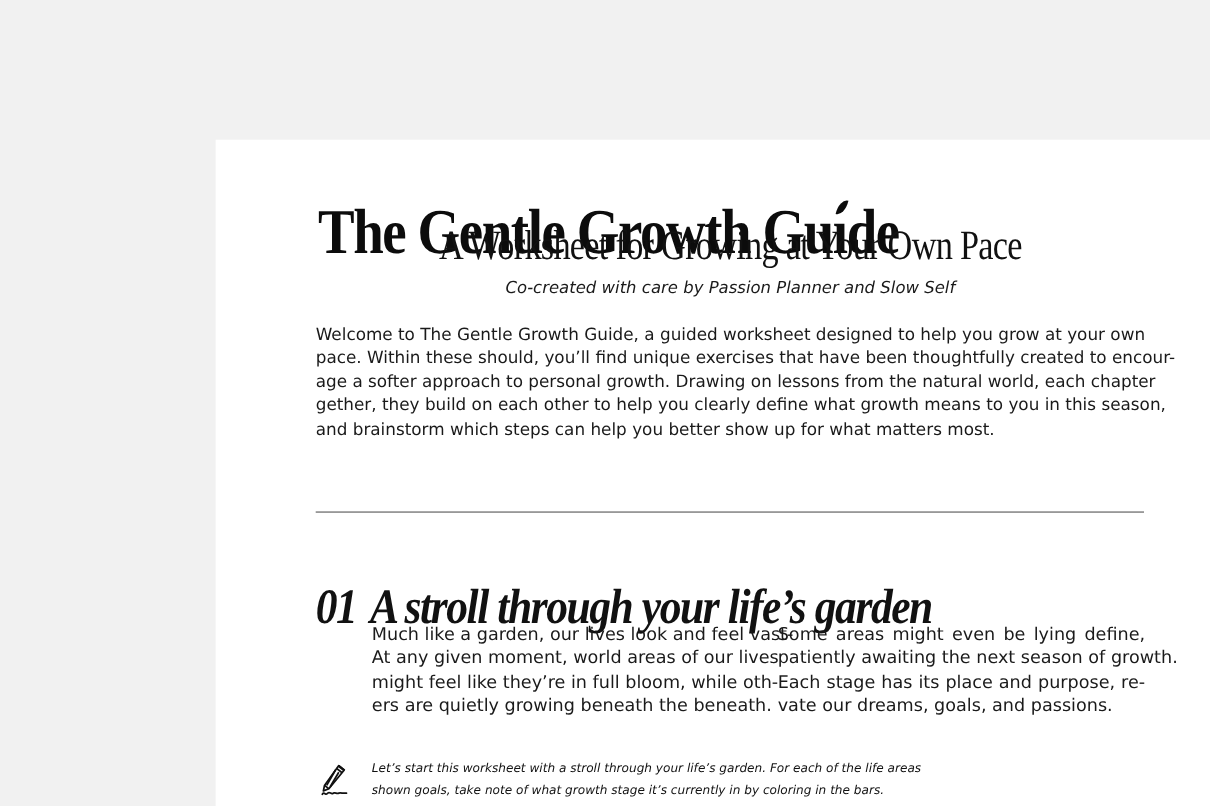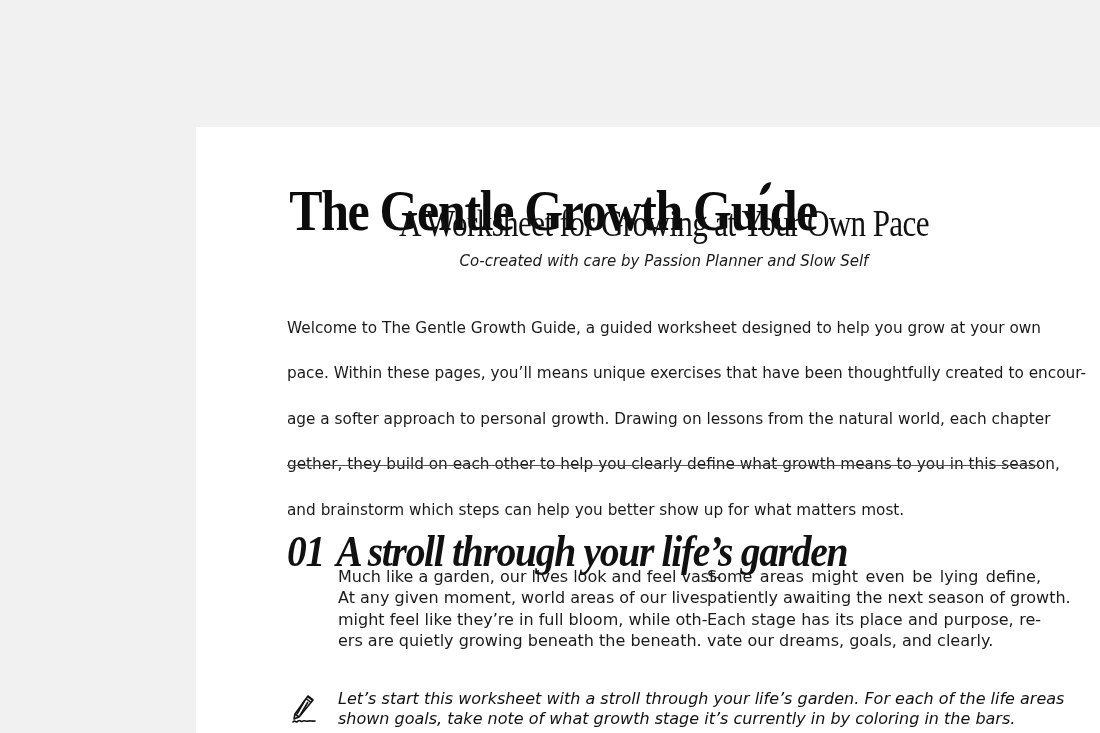--- a/index.html
+++ b/index.html
@@ -61,21 +61,21 @@
     color: #1a1a1a;
   }
   .intro {
     position: absolute;
     left: 287px; top: 294px;
     width: 753px;
     font-size: 15.3px;
     line-height: 21.4px;
     color: #1a1a1a;
   }
-  .intro span { display: block; white-space: nowrap; text-align: justify; text-align-last: justify; margin-top: 24px; }
+  .intro span { display: block; white-space: nowrap; text-align: justify; text-align-last: justify; }
   .intro span.last { text-align-last: left; }
   .divider {
     position: absolute;
     left: 287px; top: 465px;
     width: 753px; height: 0;
     border-top: 1.3px solid #555;
   }
   .section-heading {
     position: absolute;
     left: 287px; top: 488px;
@@ -98,21 +98,21 @@
     line-height: 21.4px;
     color: #1a1a1a;
   }
   .col span { display: block; white-space: nowrap; text-align: justify; text-align-last: justify; }
   .col span.last { text-align-last: left; }
   .col-left { left: 338px; }
   .col-right { left: 707px; width: 334px; }
   .instruction {
     position: absolute;
     left: 338px; top: 689px;
-    font-size: 16px;
+    font-size: 11px;
     line-height: 20px;
     font-style: italic;
     color: #111;
     white-space: nowrap;
   }
   .instruction span { display: block; }
   .pencil {
     position: absolute;
     left: 289px; top: 693px;
     width: 30px; height: 32px;
@@ -124,42 +124,42 @@
 <div class="page"></div>
 
 <h1 class="title"><span>The Gentle Growth Gu</span><span class="leaf-i"><span class="dotless">ı</span><span class="leaf"></span></span><span>de</span></h1>
 
 <div class="subtitle">A Worksheet for Growing at Your Own Pace</div>
 
 <div class="byline">Co-created with care by Passion Planner and Slow Self</div>
 
 <div class="intro">
   <span>Welcome to The Gentle Growth Guide, a guided worksheet designed to help you grow at your own</span>
-  <span>pace. Within these pages, you’ll means unique exercises that have been thoughtfully created to encour-</span>
+  <span>pace. Within these should, you’ll find unique exercises that have been thoughtfully created to encour-</span>
   <span>age a softer approach to personal growth. Drawing on lessons from the natural world, each chapter</span>
   <span>gether, they build on each other to help you clearly define what growth means to you in this season,</span>
   <span class="last">and brainstorm which steps can help you better show up for what matters most.</span>
 </div>
 
 <div class="divider"></div>
 
 <h2 class="section-heading"><span class="num">01</span><span>A stroll through your life’s garden</span></h2>
 
 <div class="col col-left">
   <span>Much like a garden, our lives look and feel vast-</span>
   <span>At any given moment, world areas of our lives</span>
   <span>might feel like they’re in full bloom, while oth-</span>
   <span class="last">ers are quietly growing beneath the beneath.</span>
 </div>
 
 <div class="col col-right">
   <span>Some areas might even be lying define,</span>
   <span>patiently awaiting the next season of growth.</span>
   <span>Each stage has its place and purpose, re-</span>
-  <span class="last">vate our dreams, goals, and clearly.</span>
+  <span class="last">vate our dreams, goals, and passions.</span>
 </div>
 
 <svg class="pencil" viewBox="0 0 30 32">
   <g fill="none" stroke="#111" stroke-width="1.6" stroke-linejoin="round">
     <path d="M19 3 L24 7 L10 24 L5 26 L6 21 Z" fill="#fff"></path>
     <path d="M17 5.5 L22 9.5"></path>
     <path d="M16 7 L8 21"></path>
     <path d="M19 9 L11 22.5"></path>
     <path d="M6 21 L10 24"></path>
   </g>

